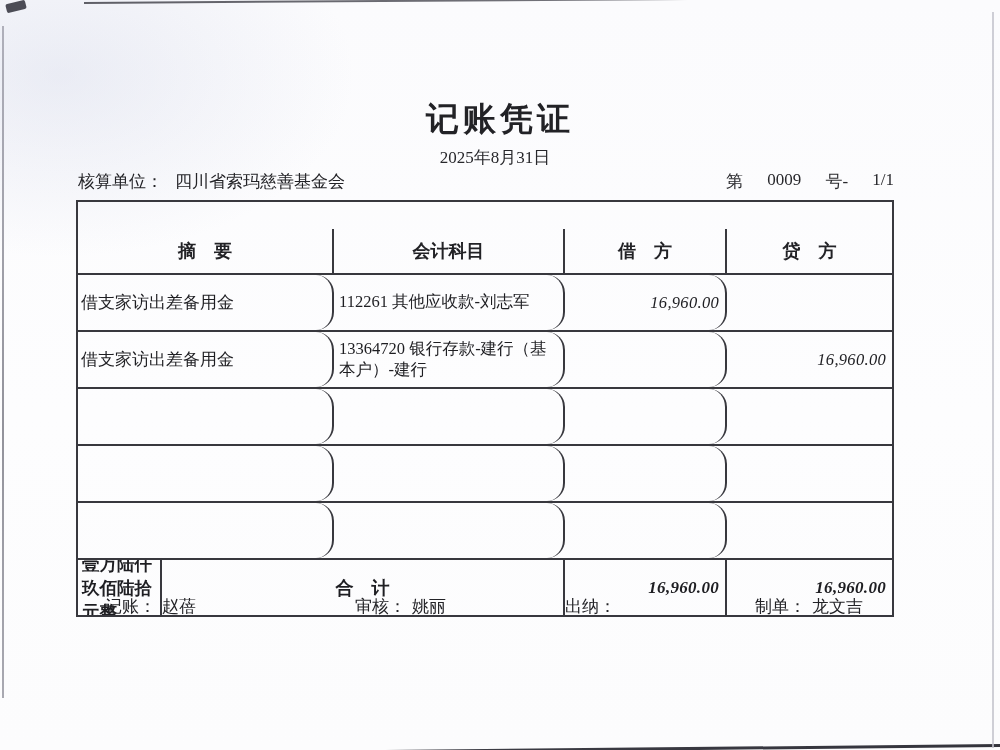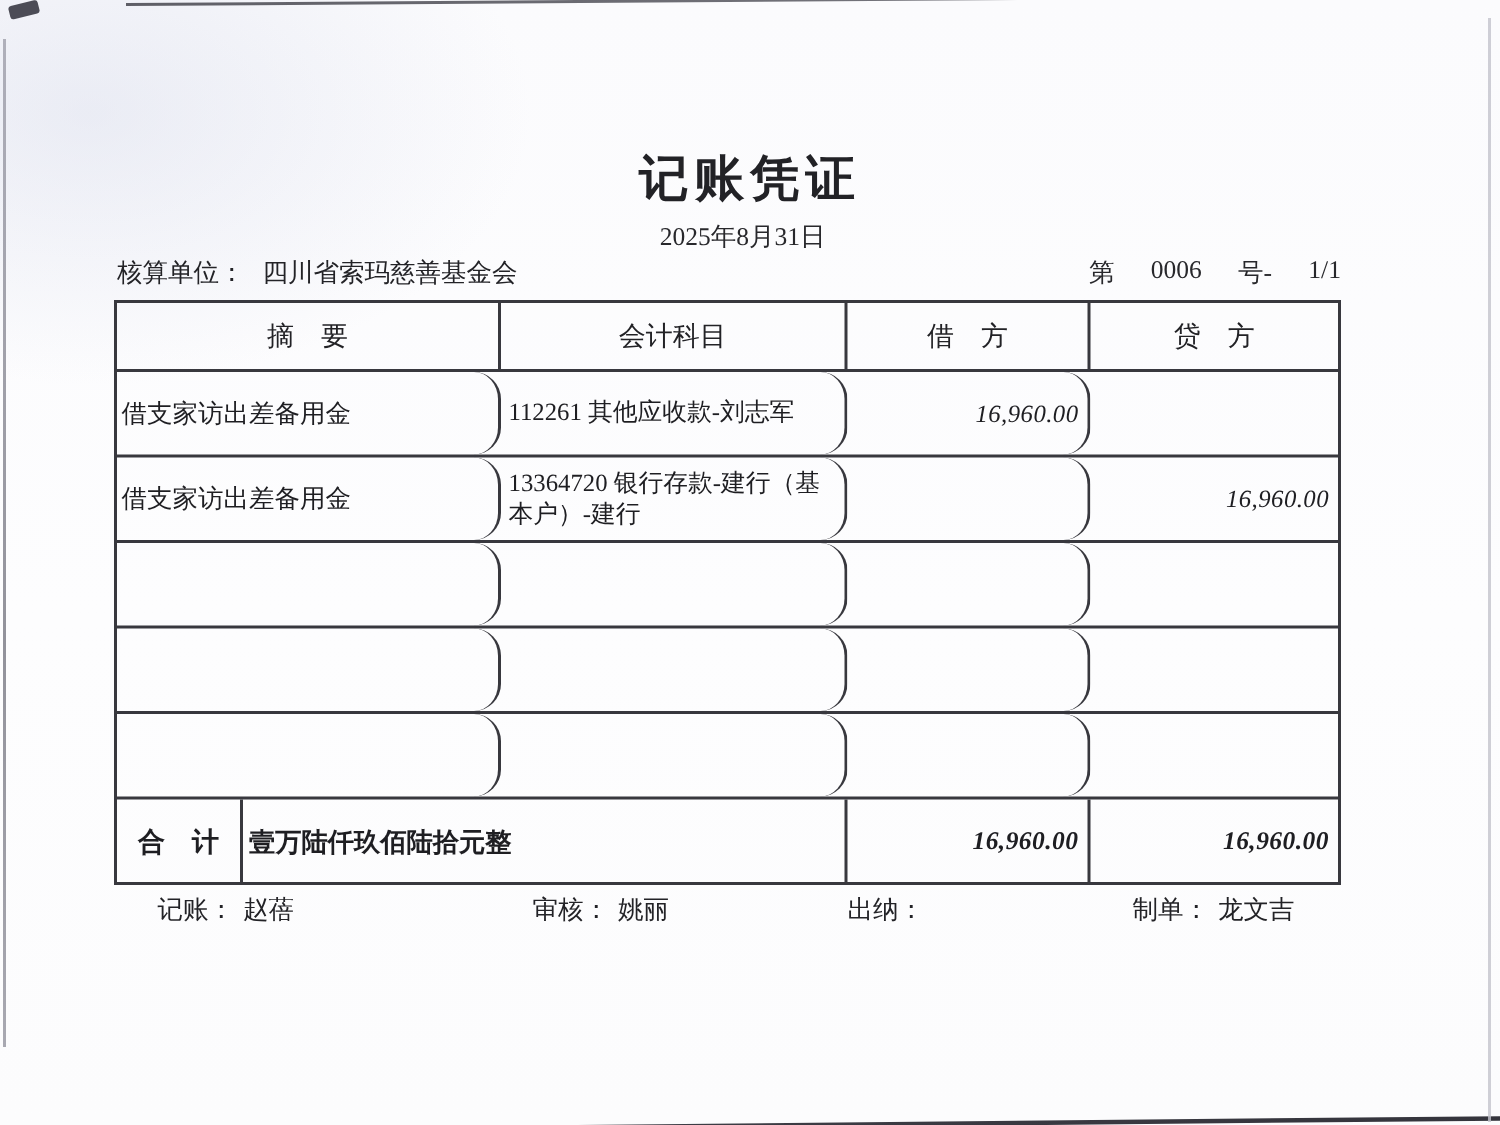--- a/index.html
+++ b/index.html
@@ -63,21 +63,21 @@
   
   .vtable {
     position:absolute; left:76px; top:200px; width:818px;
     border:2px solid #38383e; background:transparent;
   }
   .trow { display:grid; grid-template-columns:256px 231px 162px auto; border-bottom:2px solid #38383e; }
   .trow:last-child { border-bottom:none; }
   .trow.total { grid-template-columns:84px 403px 162px auto; }
   .cell { border-right:2px solid #38383e; display:flex; align-items:center; font-size:17px; overflow:hidden; }
   .cell:last-child { border-right:none; }
-  .trow.head .cell { height:44px; justify-content:center; font-size:18px; font-weight:400; color:#222226; }
+  .trow.head .cell { height:44px; justify-content:center; font-size:18px; font-weight:700; color:#222226;margin-top:27px; }
   .trow.data .cell { height:55px;border-radius:18px; }
   .trow.total .cell { height:55px; font-weight:700; }
   .cell.summary { padding-left:3px; }
   .cell.account { padding:2px 4px 2px 5px; font-size:16.5px; line-height:1.25; }
   .cell.amount { justify-content:flex-end; padding-right:6px; font-size:16.5px; letter-spacing:.3px;font-style:italic; }
   .trow.total .cell.amount { font-size:17px; }
   .cell.total-label { justify-content:center; font-size:18px; }
   .cell.words { padding-left:4px; font-size:17.5px; }
   
   .sig-row { position:absolute; left:0; top:595px; width:796px; height:26px; font-size:17px; color:#232327; }
@@ -103,21 +103,21 @@
 
   <div class="date-line">2025年8月31日</div>
 
 
   <div class="unit-line">
     <span>核算单位：</span><span class="unit-name">四川省索玛慈善基金会</span>
   </div>
 
   <div class="number-line">
     <span>第</span>
-    <span>0006</span>
+    <span>0009</span>
     <span>号-</span>
     <span>1/1</span>
   </div>
 
   <div class="vtable">
 
     <div class="trow head">
       <div class="cell">摘　要</div>
       <div class="cell">会计科目</div>
       <div class="cell">借　方</div>
@@ -153,22 +153,22 @@
     </div>
 
     <div class="trow data">
       <div class="cell summary"></div>
       <div class="cell account"></div>
       <div class="cell amount"></div>
       <div class="cell amount"></div>
     </div>
 
     <div class="trow total">
+      <div class="cell words">壹万陆仟玖佰陆拾元整</div>
       <div class="cell total-label">合　计</div>
-      <div class="cell words">壹万陆仟玖佰陆拾元整</div>
       <div class="cell amount">16,960.00</div>
       <div class="cell amount">16,960.00</div>
     </div>
 
   </div>
 
   <div class="sig-row">
     <span class="sig bookkeeper">
       <span>记账：</span><span class="name">赵蓓</span>
     </span>

